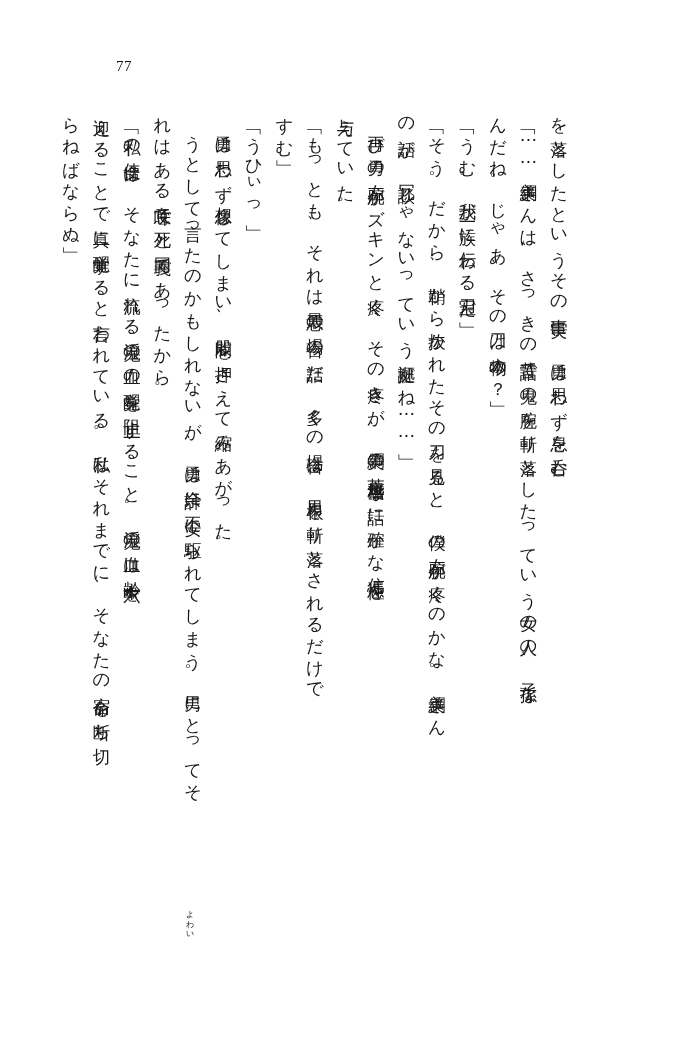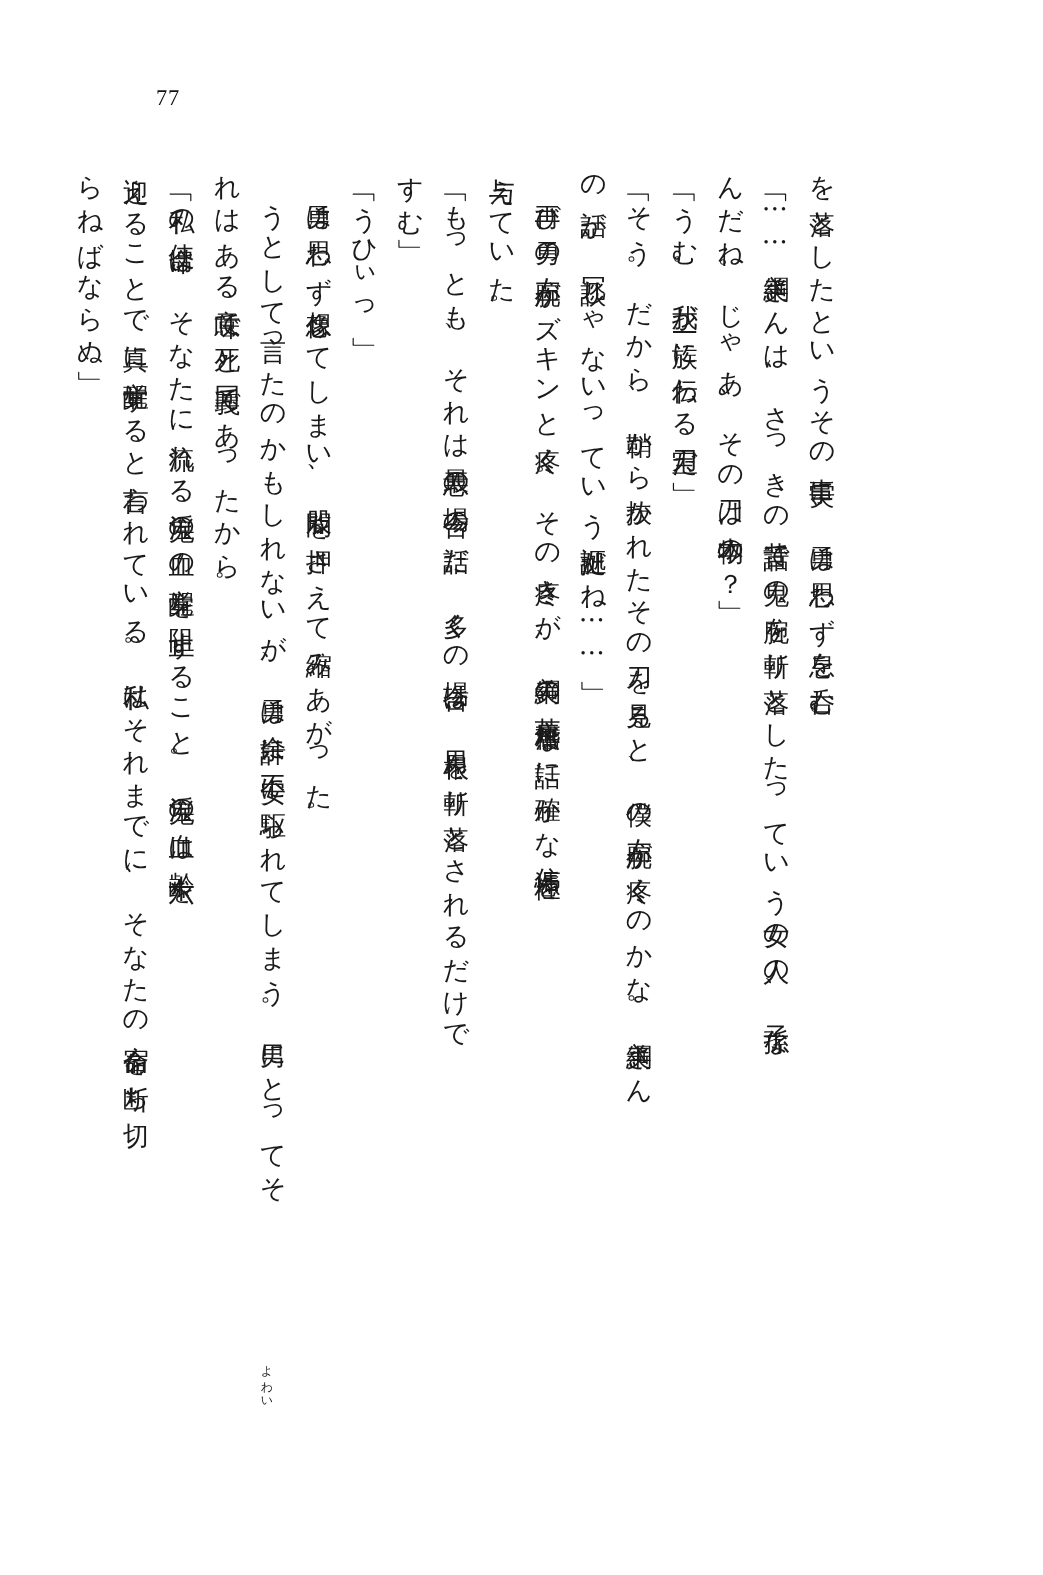--- a/index.html
+++ b/index.html
@@ -13,20 +13,21 @@
     overflow: hidden;
     font-family: "Liberation Serif", "DejaVu Serif", serif;
     color: #000000;
   }
 
   .page {
     position: relative;
     width: 623px;
     height: 1050px;
     box-sizing: border-box;
+    margin-left: 12px;
   }
 
   .page-number {
     position: absolute;
     top: 58px;
     left: 104px;
     font-size: 15px;
     letter-spacing: 0.5px;
     color: #111;
     font-family: "Liberation Serif", "DejaVu Serif", serif;

